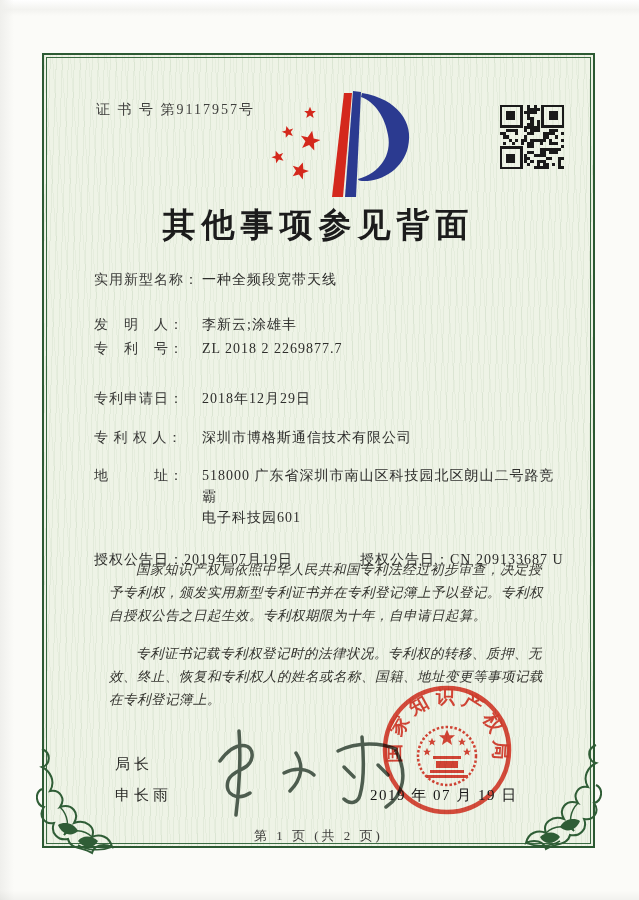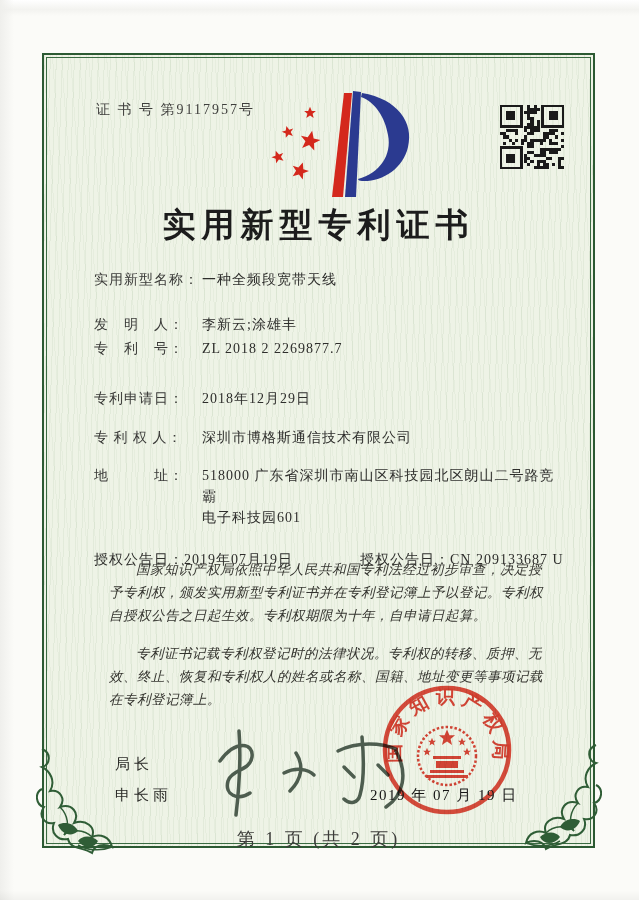--- a/index.html
+++ b/index.html
@@ -58,21 +58,21 @@
   .signature{position:absolute;left:148px;top:668px;width:215px;height:100px;}
 
   .seal{position:absolute;left:337px;top:629px;width:132px;height:132px;opacity:.93;mix-blend-mode:multiply;}
   .seal-date{position:absolute;left:326px;top:731px;font-size:15px;letter-spacing:1.5px;color:#161616;z-index:5;}
 
   .ornament{position:absolute;width:86px;height:118px;}
   .ornament.bl{left:-8px;top:688px;transform:scaleX(-1);}
   .ornament.br{left:472px;top:684px;}
 
   .page-info{position:absolute;left:0;top:772px;width:100%;text-align:center;
-    font-size:18px;letter-spacing:3px;color:#3c3c3a;}
+    font-size:13px;letter-spacing:3px;color:#3c3c3a;}
   .footer-note{position:absolute;left:240px;top:866px;font-size:11px;letter-spacing:3px;color:#4a4a46;margin-top:40px;}
 </style>
 </head>
 <body>
 
 <div class="scan-edge-top"></div>
 <div class="scan-edge-left"></div>
 <div class="scan-edge-bottom"></div>
 
 <div class="frame">
@@ -218,21 +218,21 @@
         <rect x="20" y="20" width="1" height="1" fill="#1a1a1a"></rect>
         <rect x="0" y="0" width="7" height="7" fill="none" stroke="#1a1a1a" stroke-width="1"></rect>
         <rect x="2" y="2" width="3" height="3" fill="#1a1a1a"></rect>
         <rect x="14" y="0" width="7" height="7" fill="none" stroke="#1a1a1a" stroke-width="1"></rect>
         <rect x="16" y="2" width="3" height="3" fill="#1a1a1a"></rect>
         <rect x="0" y="14" width="7" height="7" fill="none" stroke="#1a1a1a" stroke-width="1"></rect>
         <rect x="2" y="16" width="3" height="3" fill="#1a1a1a"></rect>
       </svg>
   </div>
 
-  <div class="title">实用新型专利证书</div>
+  <div class="title">其他事项参见背面</div>
 
   <div class="fields">
     <div class="field-row mb24">
       <span class="field-label">实用新型名称：</span>
       <span class="field-value">一种全频段宽带天线</span>
     </div>
     <div class="field-row mb20">
       <span class="field-label">发　明　人：</span>
       <span class="field-value">李新云;涂雄丰</span>
     </div>

